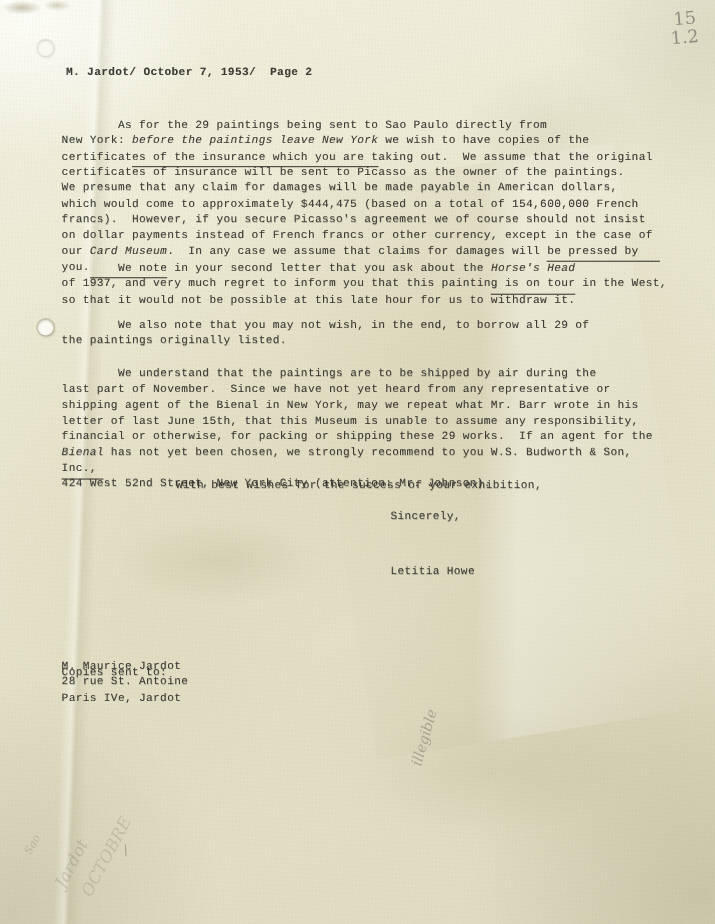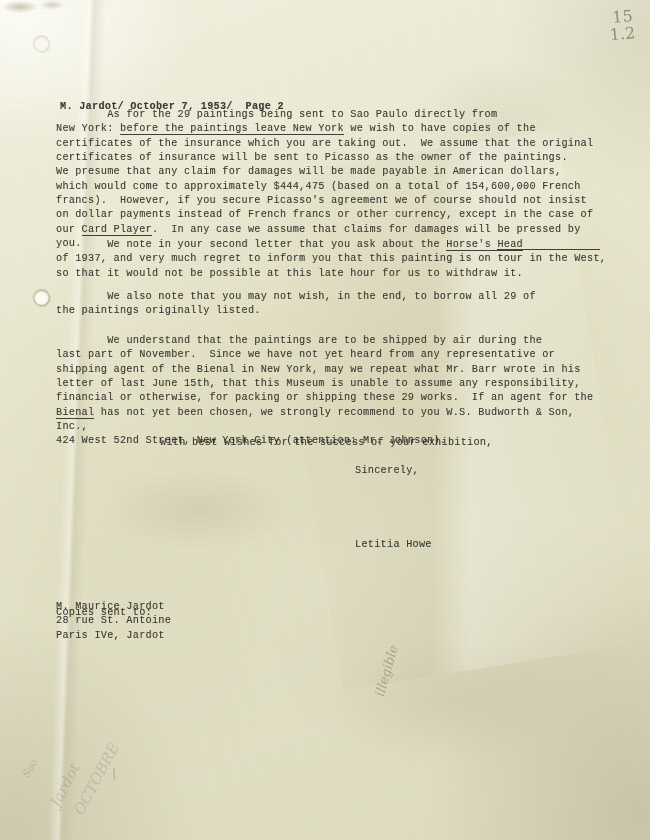--- a/index.html
+++ b/index.html
@@ -104,41 +104,42 @@
     position: absolute;
     font-family: "Liberation Mono", "DejaVu Sans Mono", monospace;
     font-size: 10.1px;
     line-height: 14.35px;
     letter-spacing: 0.34px;
     color: #2e2d29;
     white-space: pre-wrap;
     text-shadow: 0.35px 0.35px 0 rgba(60,58,46,0.32);
     opacity: 0.93;
   }
-  .typed.heading { font-weight: 700; margin-top: 40px; }
+  .typed.heading { font-weight: 700; }
 
   .typed .u {
     border-bottom: 1px solid #33322c;
-    padding-bottom: 0;
+    padding-bottom: 17px;
+    font-style: italic;
   }
   .typed .ov {
     border-top: 1px solid #33322c;
-    padding-top: 3px;
+    padding-top: 15px;
     margin-top: 12px;
   }
 
   
   #letter-head      { left: 60px;  top: 60px;  }
   #para-1           { left: 56px;  top: 108px; width: 556px; }
   #para-2           { left: 56px;  top: 238px; width: 556px; }
   #para-3           { left: 56px;  top: 290px; width: 556px; }
   #para-4           { left: 56px;  top: 334px; width: 556px; }
   #closing-line     { left: 160px; top: 436px; }
   #sign-off         { left: 355px; top: 464px; }
-  #signature-block  { left: 355px; top: 514px; margin-top: 24px; }
+  #signature-block  { left: 355px; top: 514px; }
   #recipient-block  { left: 56px;  top: 584px; margin-top: 16px; }
   #copies-label     { left: 56px;  top: 606px; }
   #copies-list      { left: 84px;  top: 634px; }
 
   
   .hand {
     position: absolute;
     font-family: "DejaVu Serif", "Liberation Serif", serif;
     color: #5d5c55;
     pointer-events: none;
@@ -232,21 +233,21 @@
   <div class="typed heading" id="letter-head">M. Jardot/ October 7, 1953/  Page 2</div>
 
   <div class="typed" id="para-1"><span>        As for the 29 paintings being sent to Sao Paulo directly from
 New York: </span><span class="u">before the paintings leave New York</span><span> we wish to have copies of the
 certificates of the insurance which you are taking out.  We assume that the original
 certificates of insurance will be sent to Picasso as the owner of the paintings.
 We presume that any claim for damages will be made payable in American dollars,
 which would come to approximately $444,475 (based on a total of 154,600,000 French
 francs).  However, if you secure Picasso's agreement we of course should not insist
 on dollar payments instead of French francs or other currency, except in the case of
-our </span><span class="u">Card Player</span><span>.  In any case we assume that claims for damages will be pressed by you.</span></div>
+our </span><span class="u">Card Museum</span><span>.  In any case we assume that claims for damages will be pressed by you.</span></div>
 
   <div class="typed" id="para-2"><span>        We note in your second letter that you ask about the </span><span class="u">Horse's Head</span><span>
 of 1937, and very much regret to inform you that this painting is on </span><span class="ov">tour in the West</span><span>,
 so that it would not be possible at this late hour for us to withdraw it.</span></div>
 
   <div class="typed" id="para-3">        We also note that you may not wish, in the end, to borrow all 29 of
 the paintings originally listed.</div>
 
   <div class="typed" id="para-4"><span>        We understand that the paintings are to be shipped by air during the
 last part of November.  Since we have not yet heard from any representative or

